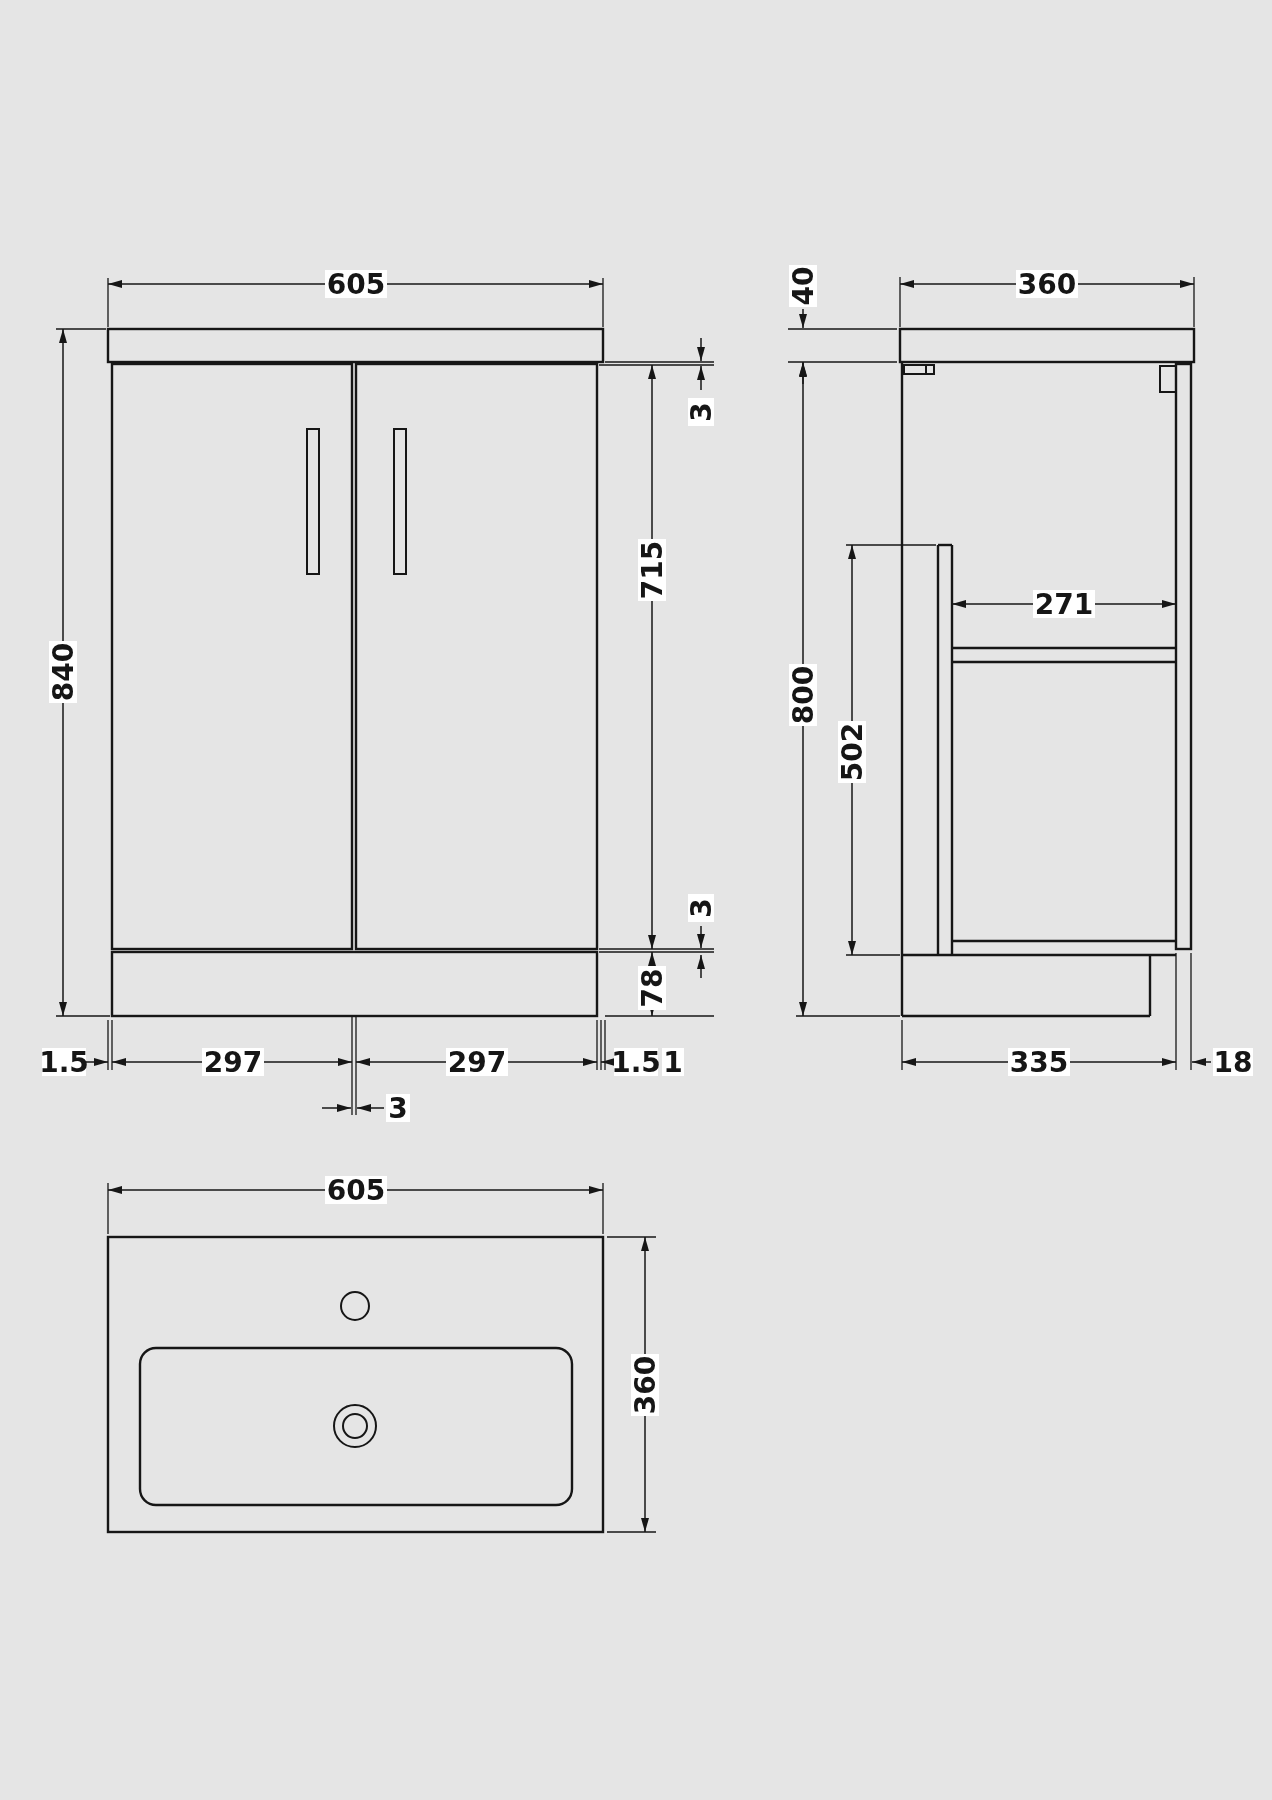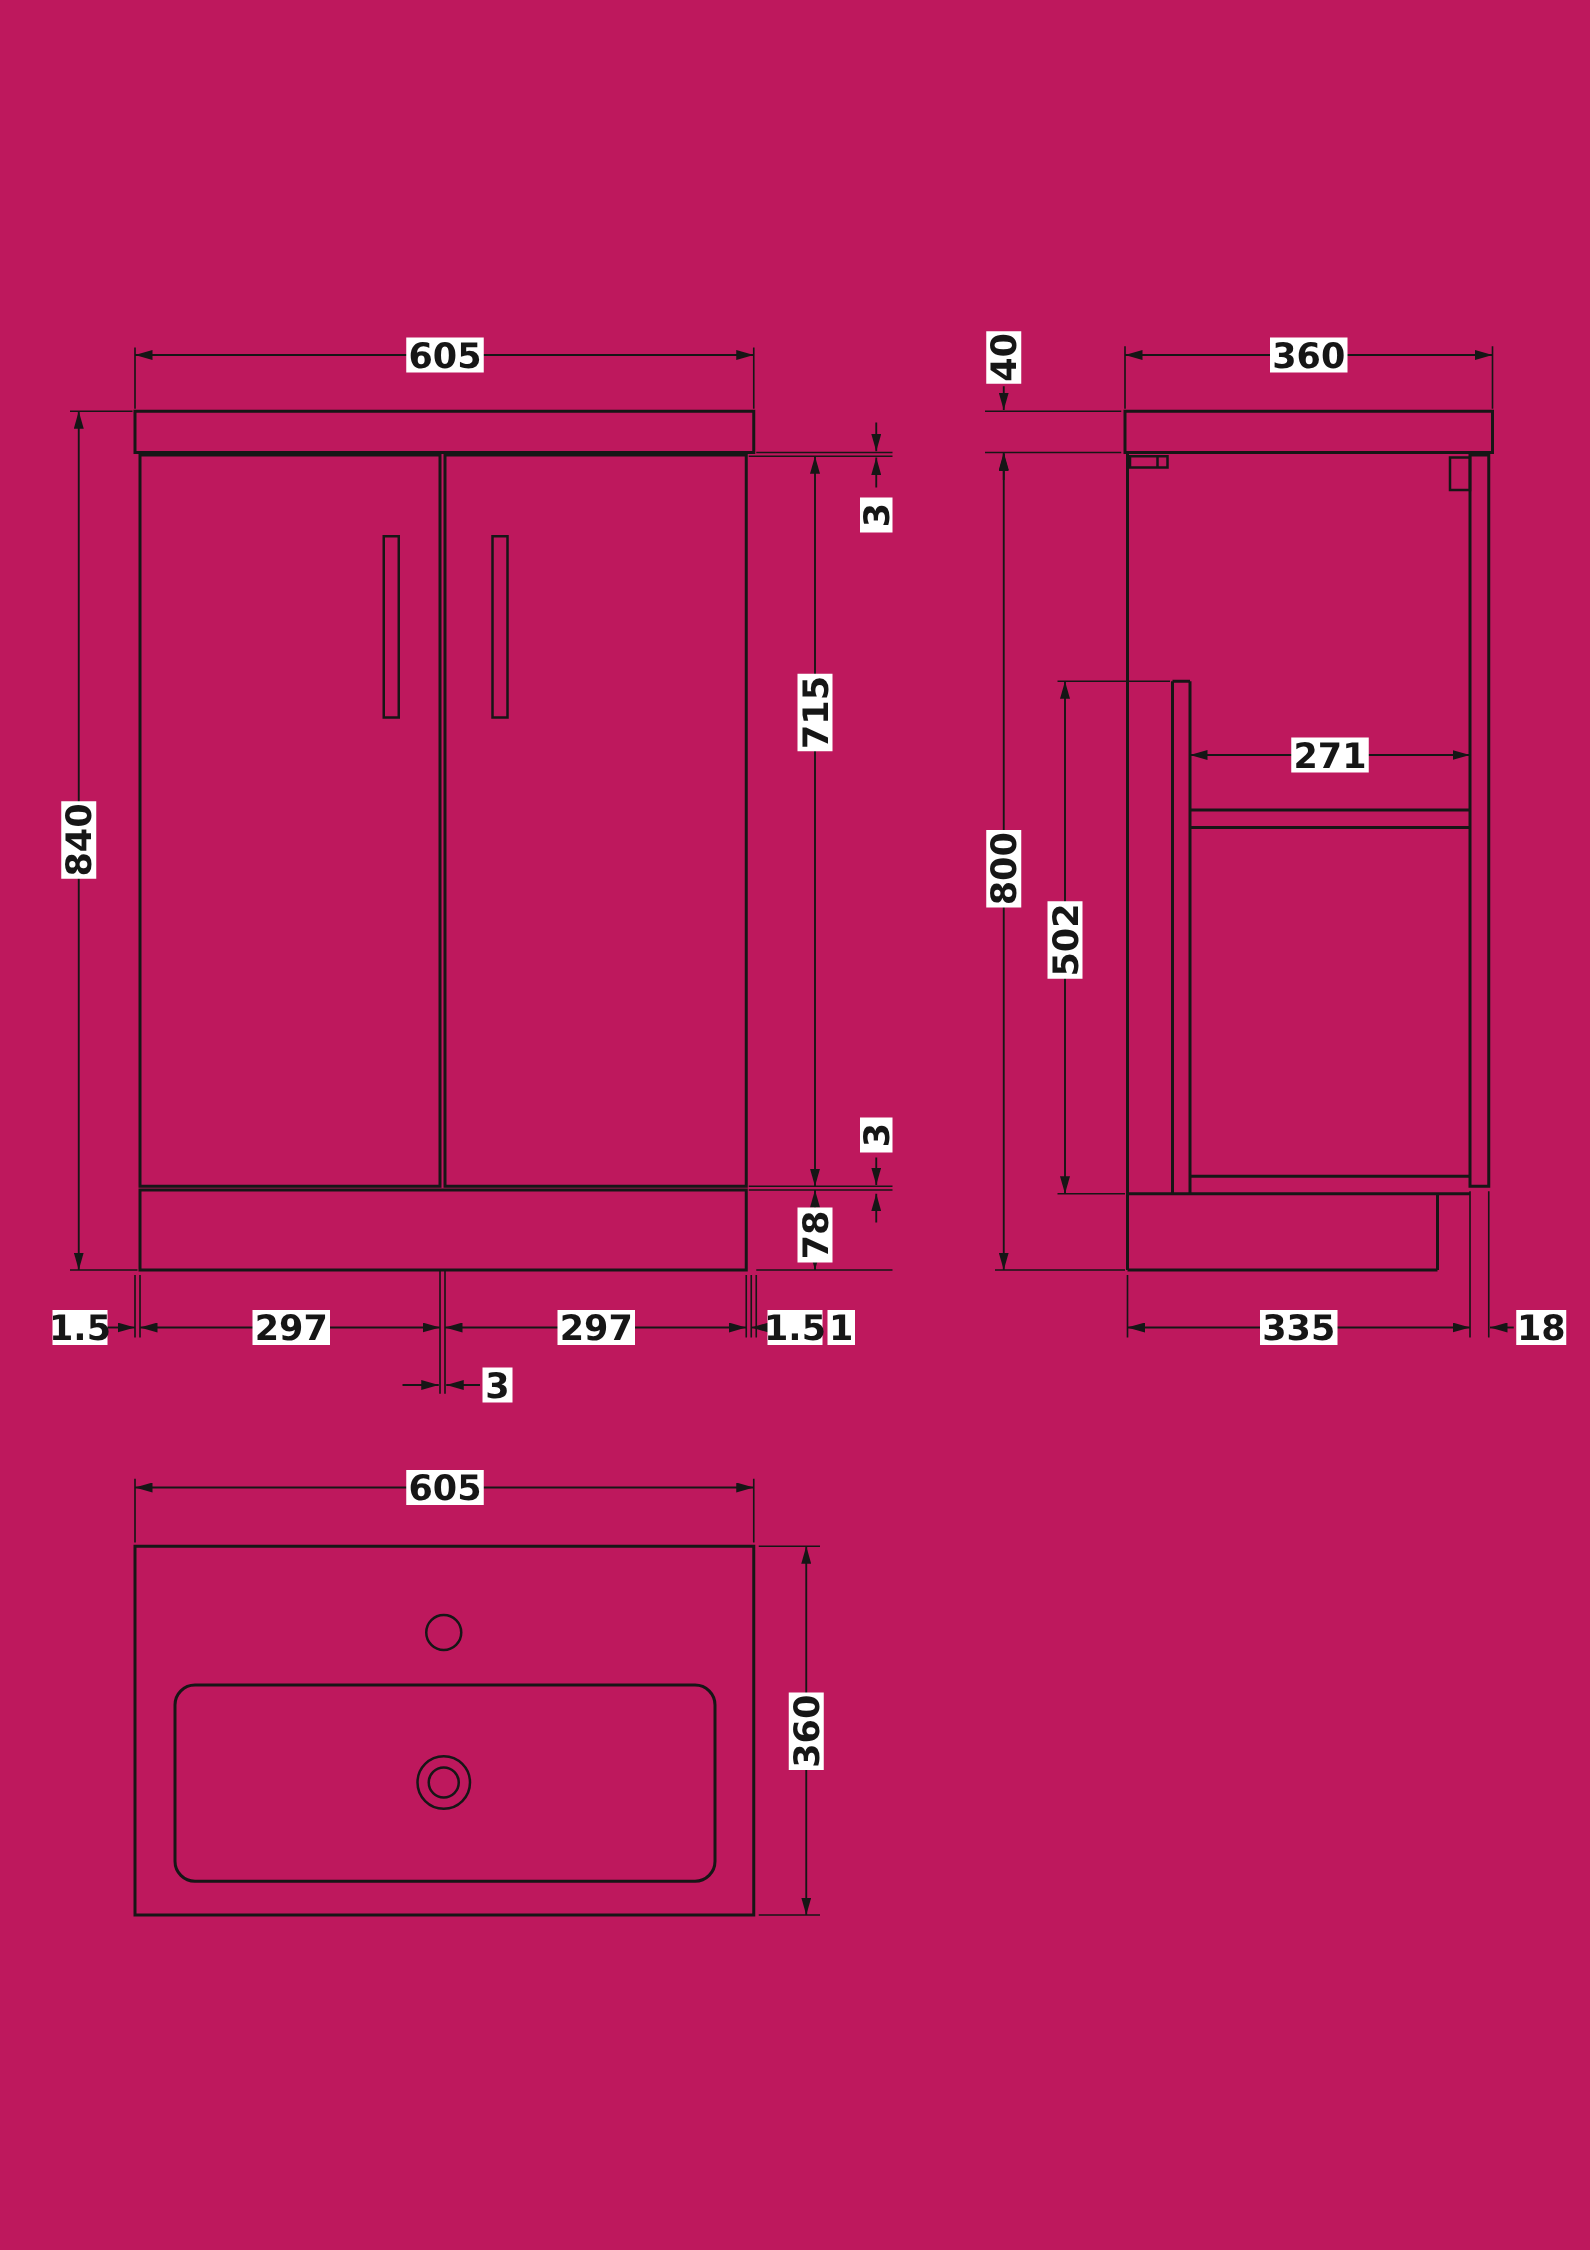--- a/index.html
+++ b/index.html
@@ -1,16 +1,16 @@
 <!DOCTYPE html>
 <html><head>
 <meta charset="utf-8">
 <style>
   html,body{margin:0;padding:0;background:#ffffff;}
-  .canvas{position:relative;width:1272px;height:1800px;background:#be185d;overflow:hidden;}
+  .canvas{position:relative;width:1272px;height:1800px;background:#e5e5e5;overflow:hidden;}
   svg{position:absolute;left:0;top:0;}
   .obj{stroke:#161616;stroke-width:2.4;fill:none;}
   .obj2{stroke:#161616;stroke-width:2;fill:none;}
   .dim{stroke:#161616;stroke-width:1.5;fill:none;}
   .ext{stroke:#161616;stroke-width:1.3;fill:none;}
   .lblbox{fill:#ffffff;stroke:none;}
   text{font-family:"DejaVu Sans","Liberation Sans",sans-serif;font-weight:bold;font-size:28px;fill:#161616;text-anchor:middle;}
 </style>
 </head>
 <body>

